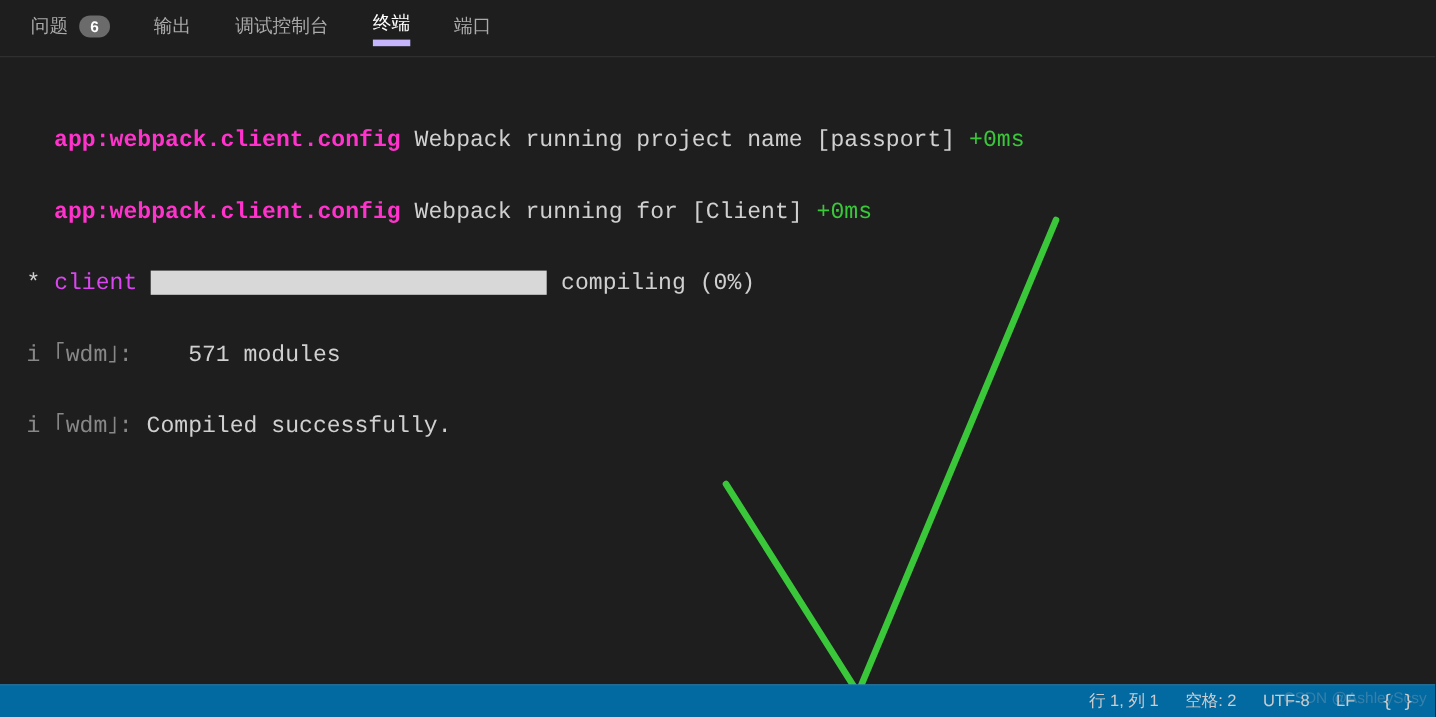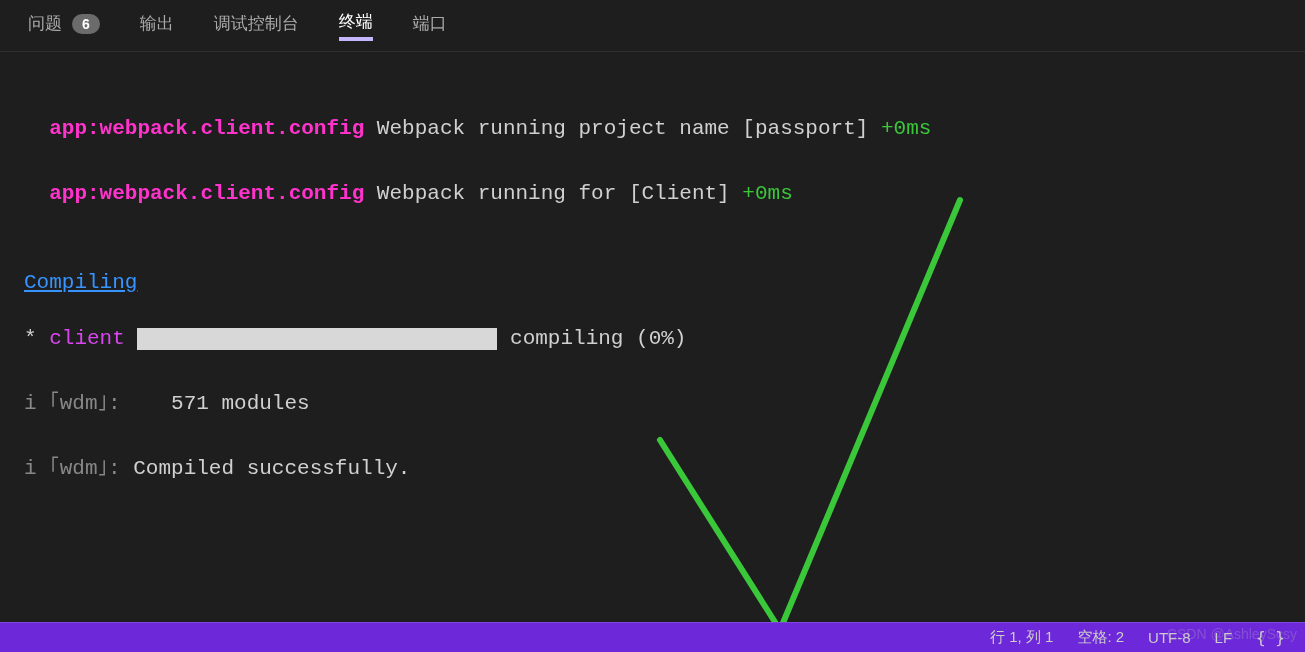--- a/index.html
+++ b/index.html
@@ -26,21 +26,21 @@
   .tab {
     display: flex;
     align-items: center;
     gap: 10px;
     cursor: pointer;
     padding-bottom: 4px;
     text-align: right;
   }
   .tab.active {
     color: #ffffff;
-    border-bottom: 4px solid #c4b5fd;
+    border-bottom: 6px solid #c4b5fd;
   }
   .badge {
     background: #6b6b6b;
     color: #fff;
     border-radius: 12px;
     font-size: 14px;
     padding: 2px 10px;
     font-weight: bold;
   }
   .terminal {
@@ -77,21 +77,21 @@
     height: 30px;
     border-top: 1px solid rgba(255,255,255,0.15);
     display: flex;
     justify-content: flex-end;
     align-items: center;
     padding-right: 20px;
     gap: 24px;
     font-family: "Microsoft YaHei", sans-serif;
     font-size: 15px;
     color: #cccccc;
-    background: #6d28d9;
+    background: #0369a1;
   }
   .status-item { cursor: pointer; }
   .brace { font-family: monospace; font-size: 16px; }
   .watermark {
     position: absolute;
     right: 8px;
     bottom: 10px;
     font-size: 14px;
     color: rgba(200,200,200,0.25);
     font-family: sans-serif;
@@ -121,21 +121,20 @@
     <span>终端</span>
   </div>
   <div class="tab">
     <span>端口</span>
   </div>
 </div>
 
 <div class="terminal">
 <div><span class="magenta">  app:webpack.client.config</span><span> Webpack running project name [passport] </span><span class="green-timing">+0ms</span></div>
 <div><span class="magenta">  app:webpack.client.config</span><span> Webpack running for [Client] </span><span class="green-timing">+0ms</span></div>
-<span class="compiling">Compiling</span>
 <div><span>*</span><span class="green"> client </span><span class="progress-block"></span><span> compiling (0%)</span></div>
 <div><span class="gray">i ｢wdm｣:    </span><span>571 modules</span></div>
 <div><span class="gray">i ｢wdm｣: </span><span>Compiled successfully.</span></div>
 </div>
 
 <svg class="big-check" width="420" height="470">
   <path d="M 100 260 L 220 450 L 400 20" stroke="#3ac73a" stroke-width="6" fill="none" stroke-linecap="round" stroke-linejoin="round"></path>
 </svg>
 
 <div class="statusbar">

